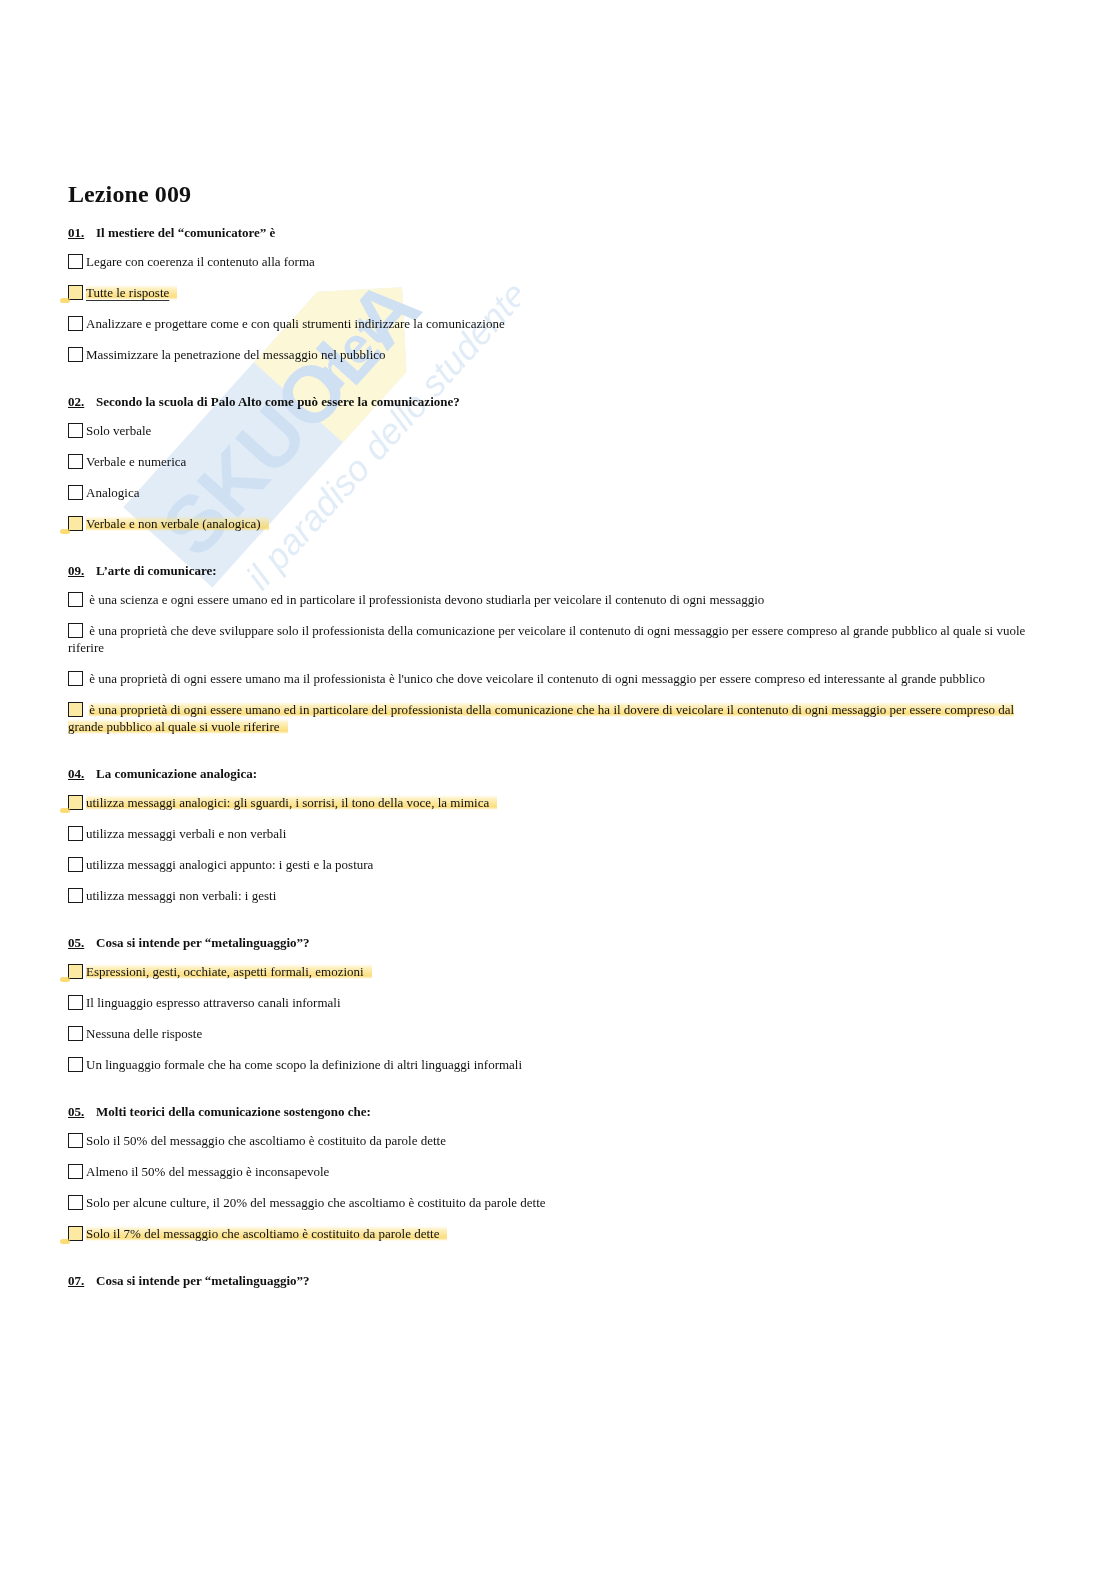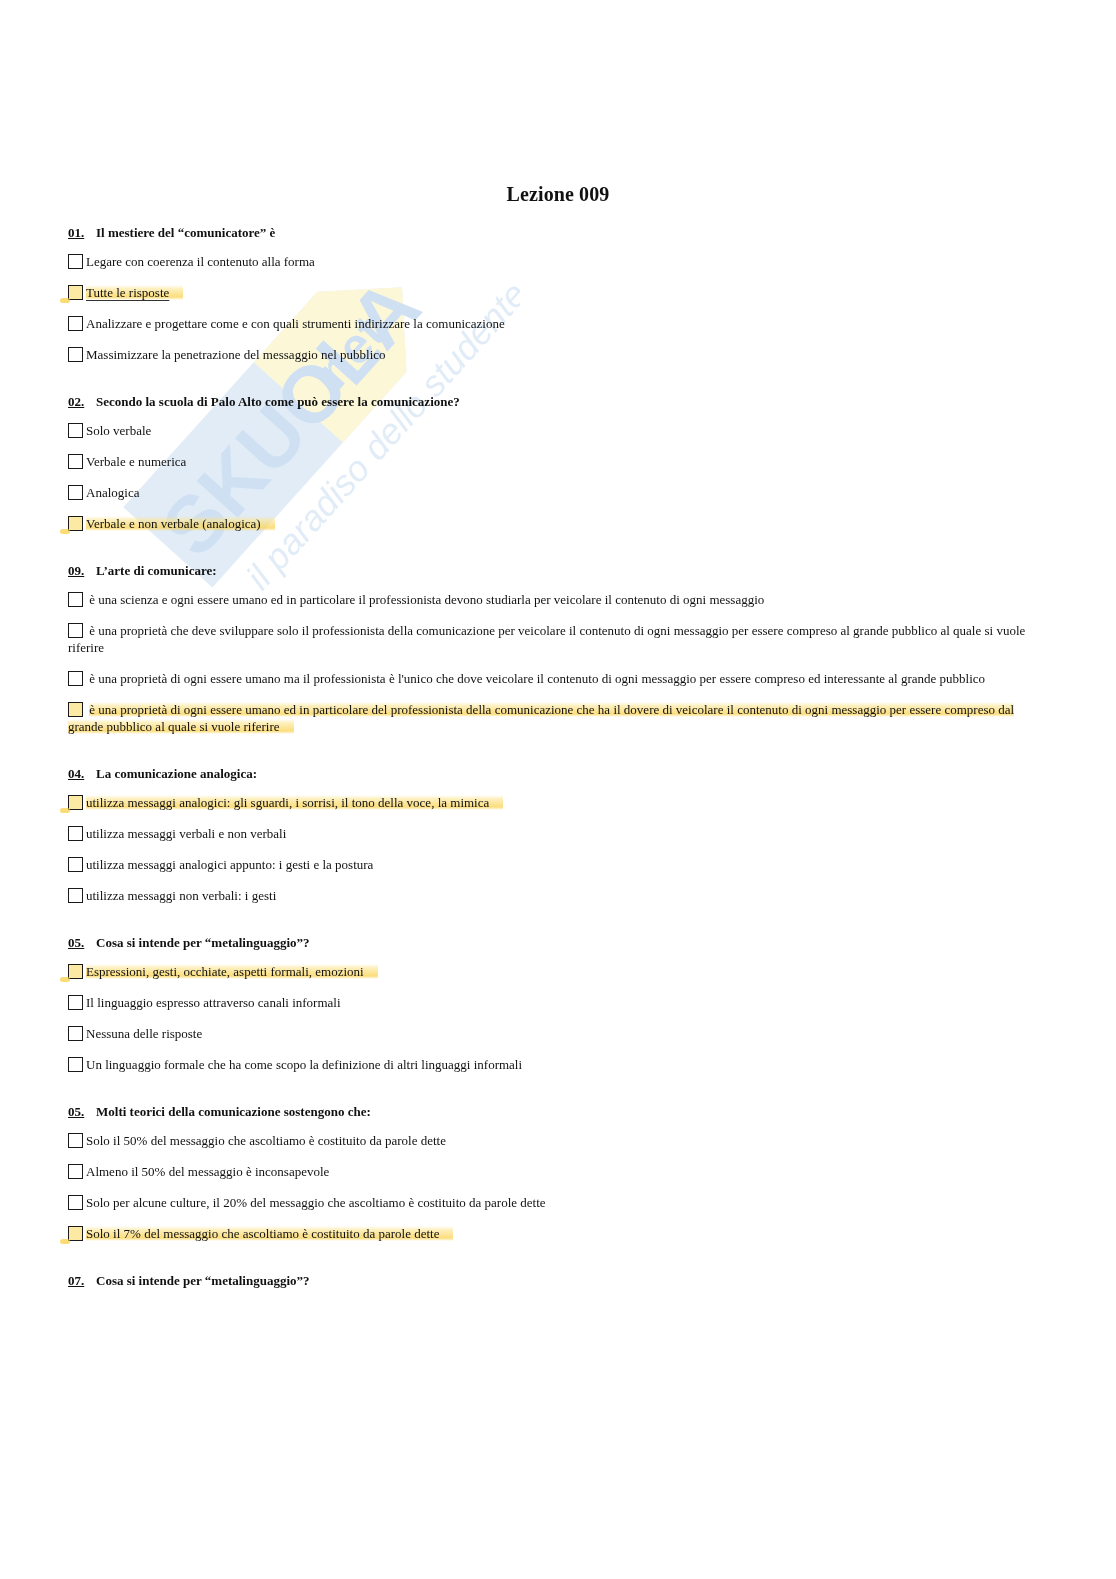--- a/index.html
+++ b/index.html
@@ -37,25 +37,24 @@
     position: absolute;
     left: 68px;
     top: 180px;
     width: 980px;
     z-index: 1;
   }
 
   .lesson-title {
     font-family: "Liberation Serif", serif;
     font-weight: bold;
-    font-size: 20px;
+    font-size: 24px;
     margin: 0 0 16px 0;
     line-height: 28px;
     letter-spacing: 0.1px;
-    text-align: center;
   }
 
   .question { margin: 0; }
   .question-title {
     font-weight: bold;
     font-size: 13px;
     line-height: 18px;
     margin: 0 0 11px 0;
   }
   .question-title .qnum {
@@ -81,21 +80,21 @@
     margin-right: 3px;
     background: transparent;
   }
   .option .opt-text { position: relative; text-align: right; }
 
   .option.highlighted .checkbox {
     background: rgba(250, 215, 90, 0.55);
   }
   .option.highlighted .opt-text {
     background: linear-gradient(to bottom, rgba(255,255,255,0) 0%, rgba(252, 228, 140, 0.55) 25%, rgba(250, 210, 80, 0.75) 80%, rgba(255,255,255,0) 100%);
-    padding-right: 14px;
+    padding-right: 8px;
   }
   .option.highlighted.single::before {
     content: "";
     position: absolute;
     left: -8px;
     right: auto;
     bottom: -2px;
     height: 5px;
     width: 10px;
     background: rgba(250, 205, 60, 0.7);

